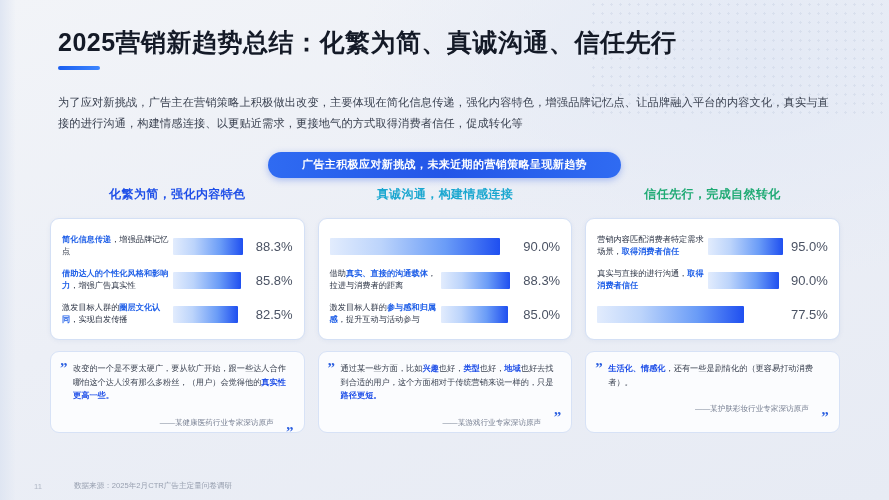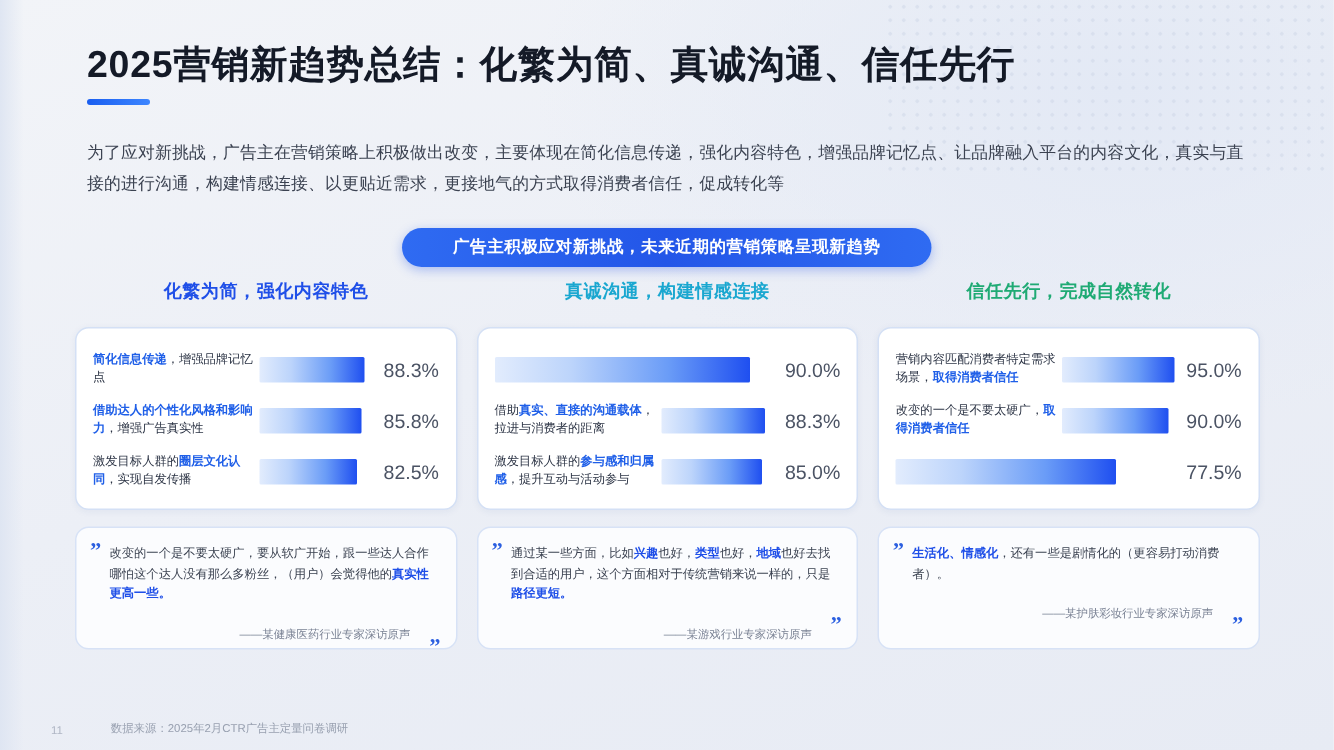--- a/index.html
+++ b/index.html
@@ -304,21 +304,21 @@
 
         <div class="bar-row">
           <div class="bar-label"><span>营销内容匹配消费者特定需求场景，</span><span class="hl">取得消费者信任</span><span></span></div>
           <div class="bar-track">
               <div class="bar-fill" style="width: 95%;"></div>
             </div>
           <div class="bar-val">95.0%</div>
         </div>
 
         <div class="bar-row">
-          <div class="bar-label"><span>改变的一个是不要太硬广，</span><span class="hl">取得消费者信任</span><span></span></div>
+          <div class="bar-label"><span>真实与直接的进行沟通，</span><span class="hl">取得消费者信任</span><span></span></div>
           <div class="bar-track">
               <div class="bar-fill" style="width: 90%;"></div>
             </div>
           <div class="bar-val">90.0%</div>
         </div>
 
         <div class="bar-row">
           <div class="bar-track">
               <div class="bar-fill" style="width: 77.5%;"></div>
             </div>

